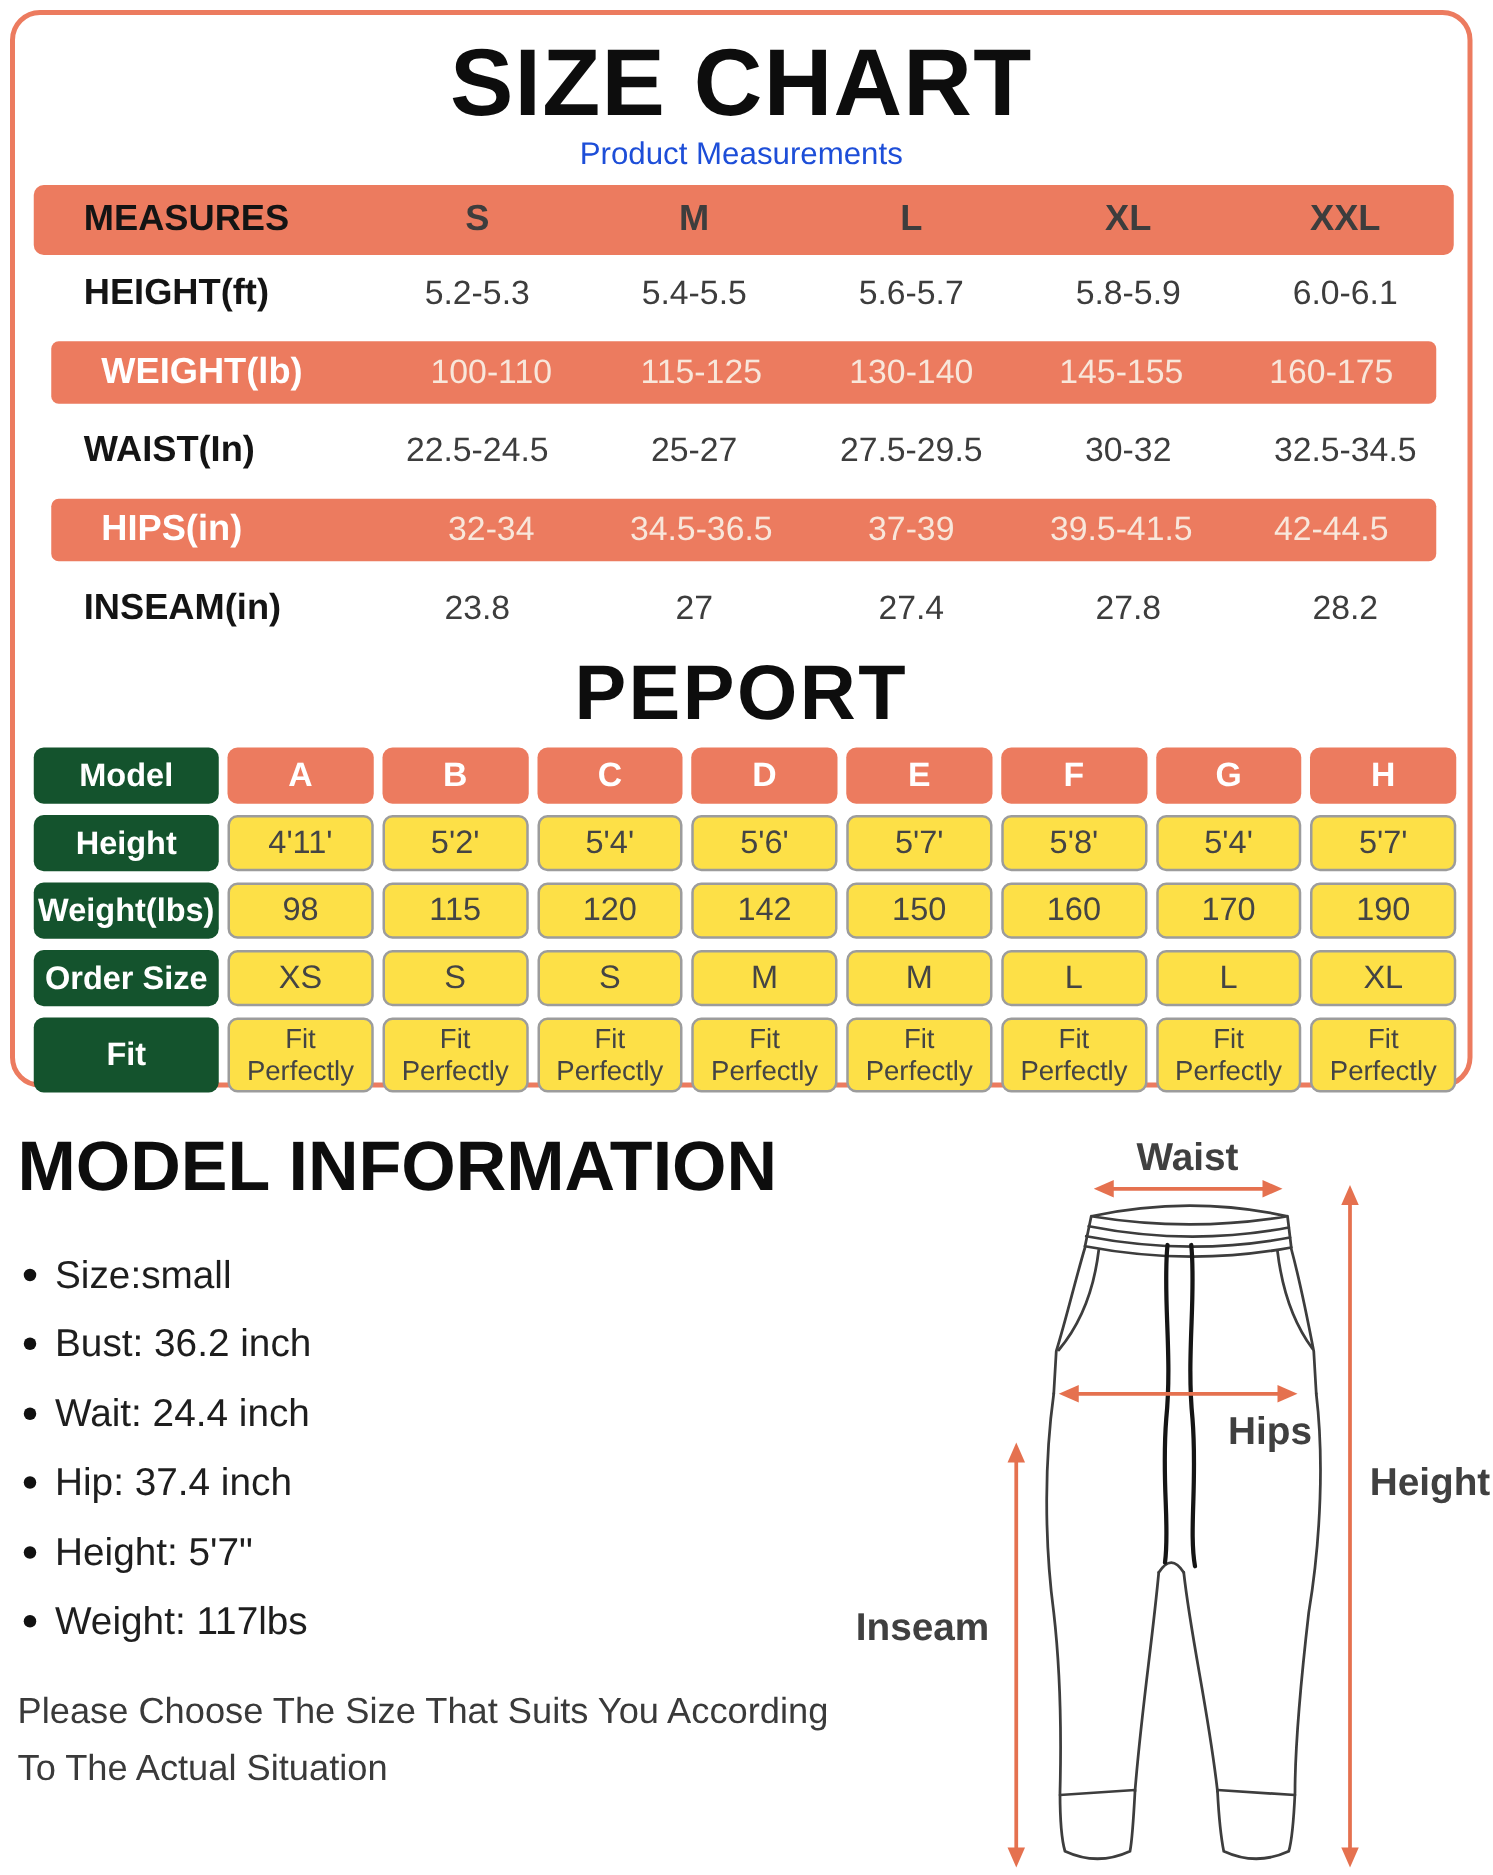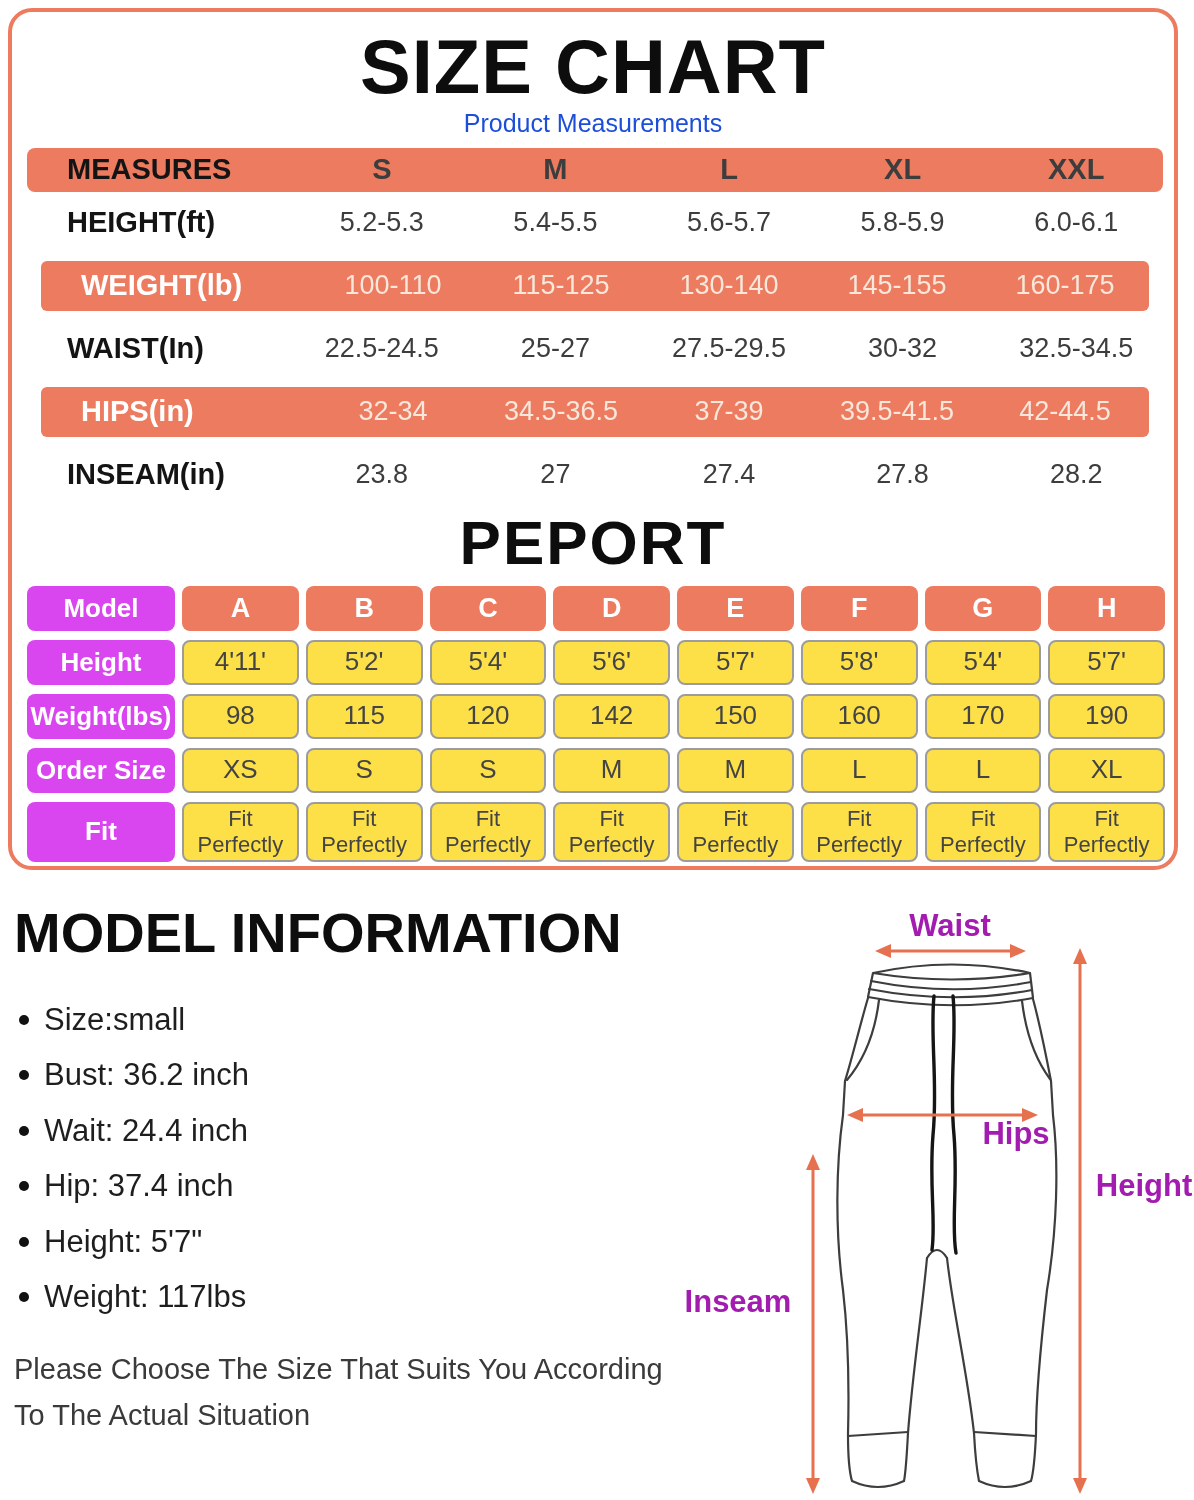--- a/index.html
+++ b/index.html
@@ -19,21 +19,21 @@
     text-align:center; font-size:76px; font-weight:800; color:#0d0d0d;
     letter-spacing:1px; line-height:1.02; margin-top:6px;
   }
   .sc-subtitle {
     text-align:center; font-size:25px; color:#1d4ed8; margin-top:3px; margin-bottom:10px;
   }
 
   .sc-table { width:1136px; margin:0 auto; }
   .sc-grid { display:grid; grid-template-columns:268px repeat(5,1fr); align-items:center; }
   .sc-header {
-    background:#EC7B5F; border-radius:8px; height:44px; color:#fff; font-weight:700;
+    background:#EC7B5F; border-radius:8px; height:56px; color:#fff; font-weight:700;
   }
   .sc-header .sc-lab { font-size:29px; }
   .sc-header .sc-val { font-size:29px; font-weight:700; }
   .sc-row.plain { height:62px; }
   .sc-row.band {
     background:#EC7B5F; border-radius:6px; height:50px; margin:7px 14px;
   }
   .sc-lab { padding-left:40px; font-weight:700; font-size:29px; color:#141414; text-align:left; }
   .sc-val { text-align:center; font-size:27px; color:#3d3d3d; }
   .sc-row.band .sc-lab { color:#ffffff; }
@@ -46,21 +46,21 @@
   .rp-table { width:1138px; margin:0 auto; }
   .rp-row {
     display:grid; grid-template-columns:148px repeat(8,1fr);
     gap:7px; margin-bottom:9px; height:45px;
   }
   .rp-row.fit { height:60px; }
   .rp-label, .rp-head, .rp-cell {
     border-radius:8px; display:flex; align-items:center; justify-content:center;
     text-align:center;
   }
-  .rp-label { background:#d946ef; color:#fff; font-weight:700; font-size:26px; }
+  .rp-label { background:#14532d; color:#fff; font-weight:700; font-size:26px; }
   .rp-head  { background:#EC7B5F; color:#fff; font-weight:700; font-size:27px; }
   .rp-cell  { background:#fde047; border:2px solid #9c9c9c; color:#444; font-size:26px; line-height:1.15; }
   .rp-row.fit .rp-cell { font-size:22px; }
 
   
   .info { position:absolute; left:14px; top:902px; width:660px; }
   .mi-title { font-size:56px; font-weight:800; color:#0d0d0d; letter-spacing:0; line-height:1.1; }
   .mi-list { list-style:none; margin-top:38px; }
   .mi-list li {
     position:relative; padding-left:30px; font-size:31px; color:#1e1e1e;
@@ -69,25 +69,25 @@
   .mi-list li::before {
     content:""; position:absolute; left:5px; top:13px; width:10px; height:10px;
     border-radius:50%; background:#111;
   }
   .mi-note { margin-top:30px; width:668px; font-size:29px; color:#3a3a3a; line-height:1.6; }
 
   
   .diagram { position:absolute; left:650px; top:900px; width:544px; height:600px; }
   .diagram svg { position:absolute; left:0; top:0; }
   .dlabel {
-    position:absolute; transform:translateX(-50%); color:#a21caf; font-weight:700;
+    position:absolute; transform:translateX(-50%); color:#404040; font-weight:700;
     font-size:31px; white-space:nowrap;
   }
   .dlabel.waist  { left:300px; top:8px;   }
-  .dlabel.hips   { left:366px; top:216px; }
+  .dlabel.hips   { left:366px; top:227px; }
   .dlabel.height { left:494px; top:268px; }
   .dlabel.inseam { left:88px;  top:384px; }
 </style>
 </head>
 <body>
 
 <div class="page">
 
   <section class="card">
     <h1 class="sc-title">SIZE CHART</h1>

